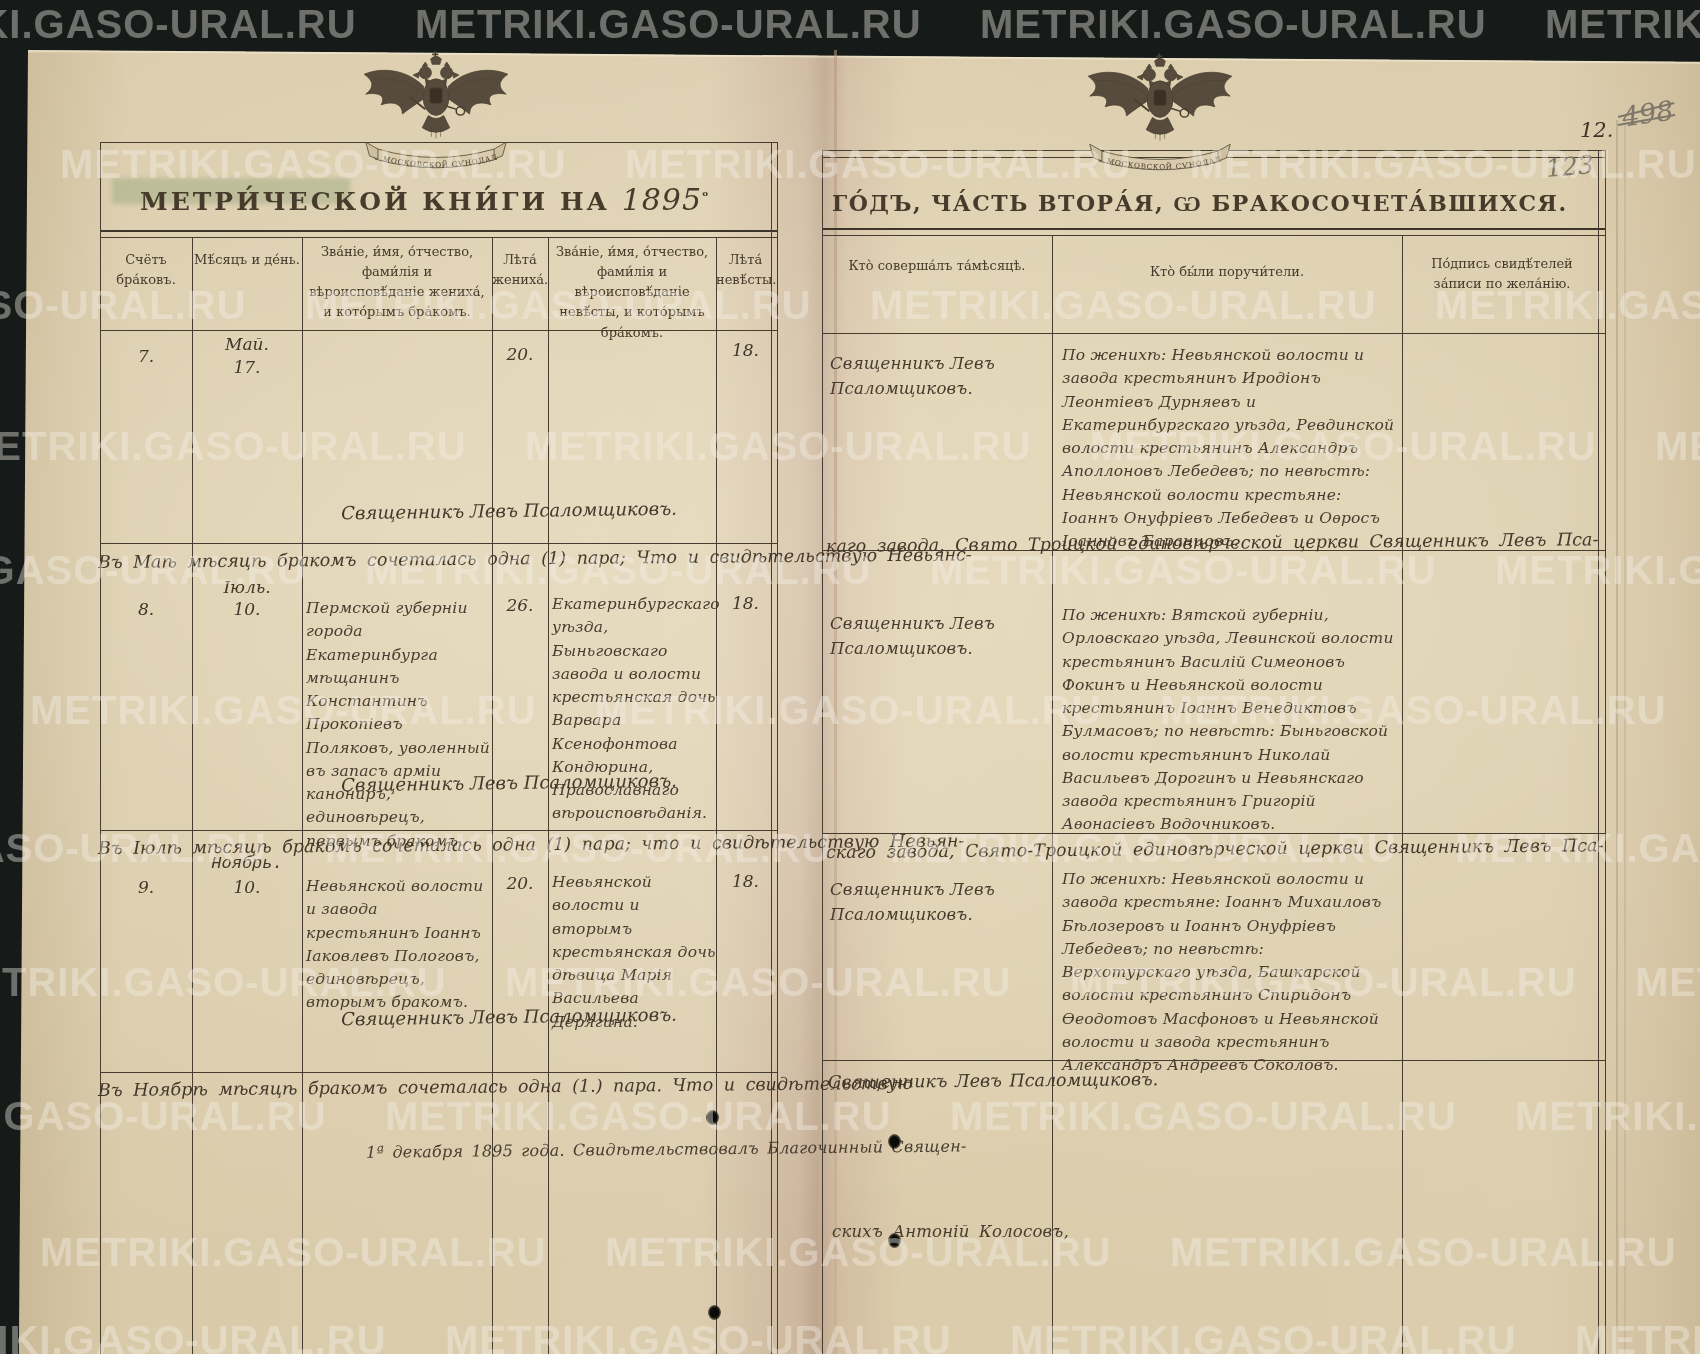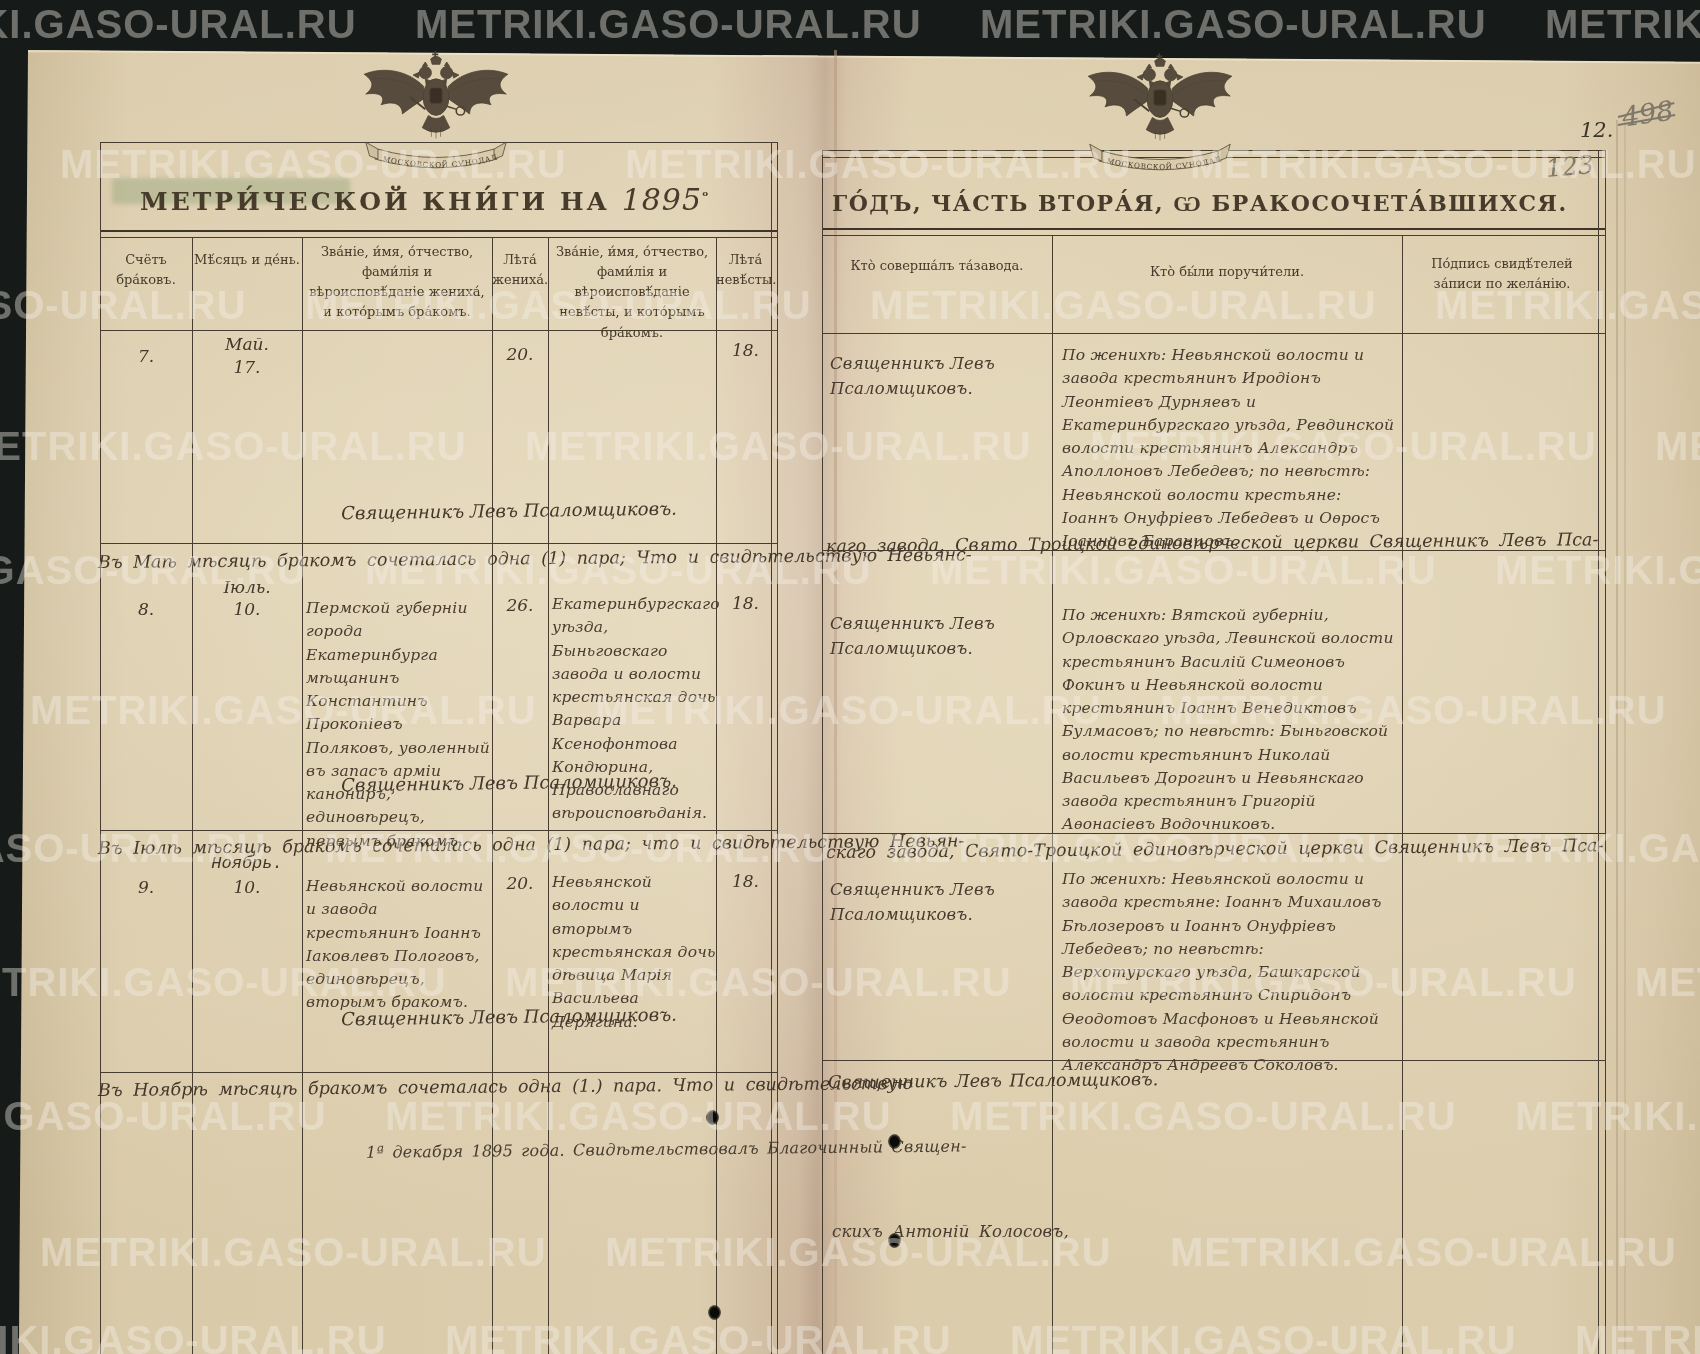--- a/index.html
+++ b/index.html
@@ -155,21 +155,21 @@
   </div>
   <div class="abs title" style="left:832px;top:190px;width:600px;font-size:22px;letter-spacing:1.5px;">ГО́ДЪ, ЧА́СТЬ ВТОРА́Я, Ѡ БРАКОСОЧЕТА́ВШИХСЯ.</div>
 
   <div class="abs phead" style="left:100px;top:250px;width:92px;">Счётъ бра́ковъ.</div>
   <div class="abs phead" style="left:192px;top:250px;width:110px;">Мѣ́сяцъ и де́нь.</div>
   <div class="abs phead" style="left:306px;top:242px;width:182px;">Зва́ніе, и́мя, о́тчество, фами́лія и вѣроисповѣ́даніе жениха́, и кото́рымъ бра́комъ.</div>
   <div class="abs phead" style="left:492px;top:250px;width:56px;">Лѣта́ жениха́.</div>
   <div class="abs phead" style="left:550px;top:242px;width:164px;">Зва́ніе, и́мя, о́тчество, фами́лія и вѣроисповѣ́даніе невѣ́сты, и кото́рымъ бра́комъ.</div>
   <div class="abs phead" style="left:716px;top:250px;width:59px;">Лѣта́ невѣ́сты.</div>
 
-  <div class="abs phead" style="left:832px;top:256px;width:210px;">Кто̀ соверша́лъ та́завода.</div>
+  <div class="abs phead" style="left:832px;top:256px;width:210px;">Кто̀ соверша́лъ та́мѣсяцѣ.</div>
   <div class="abs phead" style="left:1062px;top:262px;width:330px;">Кто̀ бы́ли поручи́тели.</div>
   <div class="abs phead" style="left:1412px;top:254px;width:180px;">По́дпись свидѣ́телей за́писи по жела́нію.</div>
 
   <div class="abs cellnum" style="left:100px;top:346px;width:92px;">7.</div>
   <div class="abs cellnum" style="left:192px;top:334px;width:110px;">Май.</div>
   <div class="abs cellnum" style="left:192px;top:357px;width:110px;">17.</div>
   <div class="abs cellnum" style="left:492px;top:344px;width:56px;">20.</div>
   <div class="abs cellnum" style="left:716px;top:340px;width:59px;">18.</div>
   <div class="abs sig" style="left:302px;top:500px;width:414px;">Священникъ Левъ Псаломщиковъ.</div>
   <div class="abs hand" style="left:830px;top:352px;width:218px;font-size:16.5px;">Священникъ Левъ Псаломщиковъ.</div>

